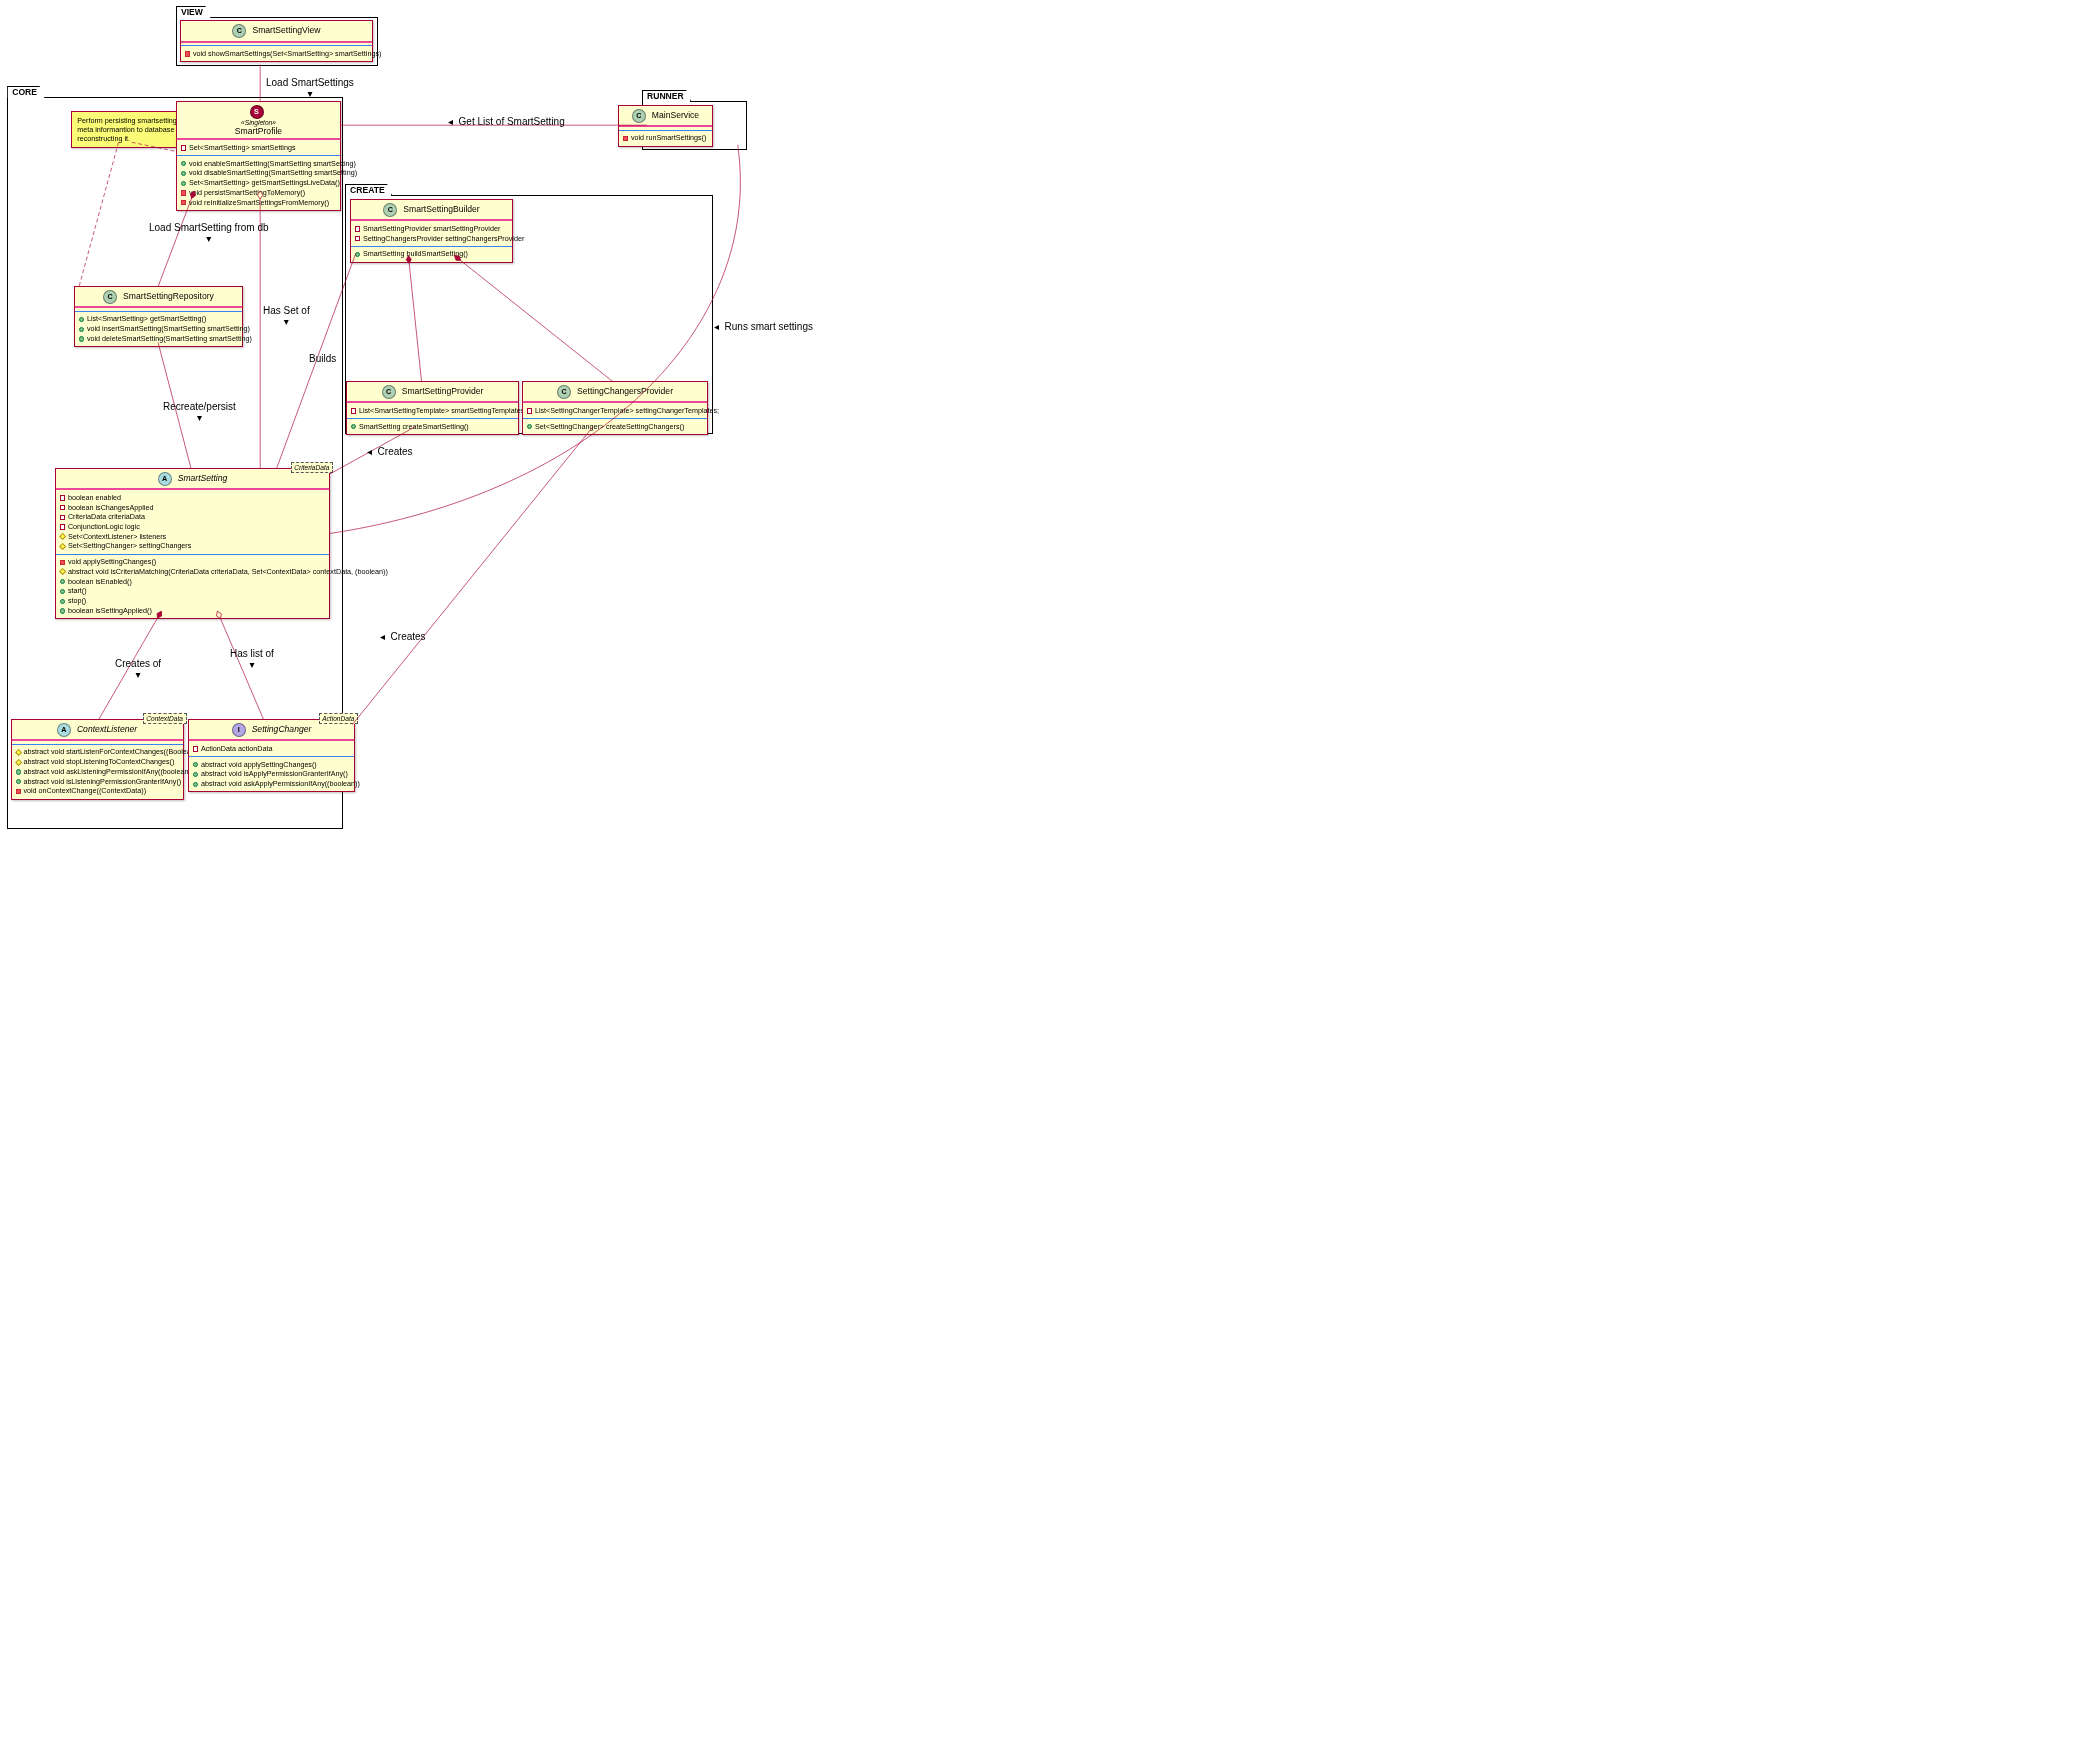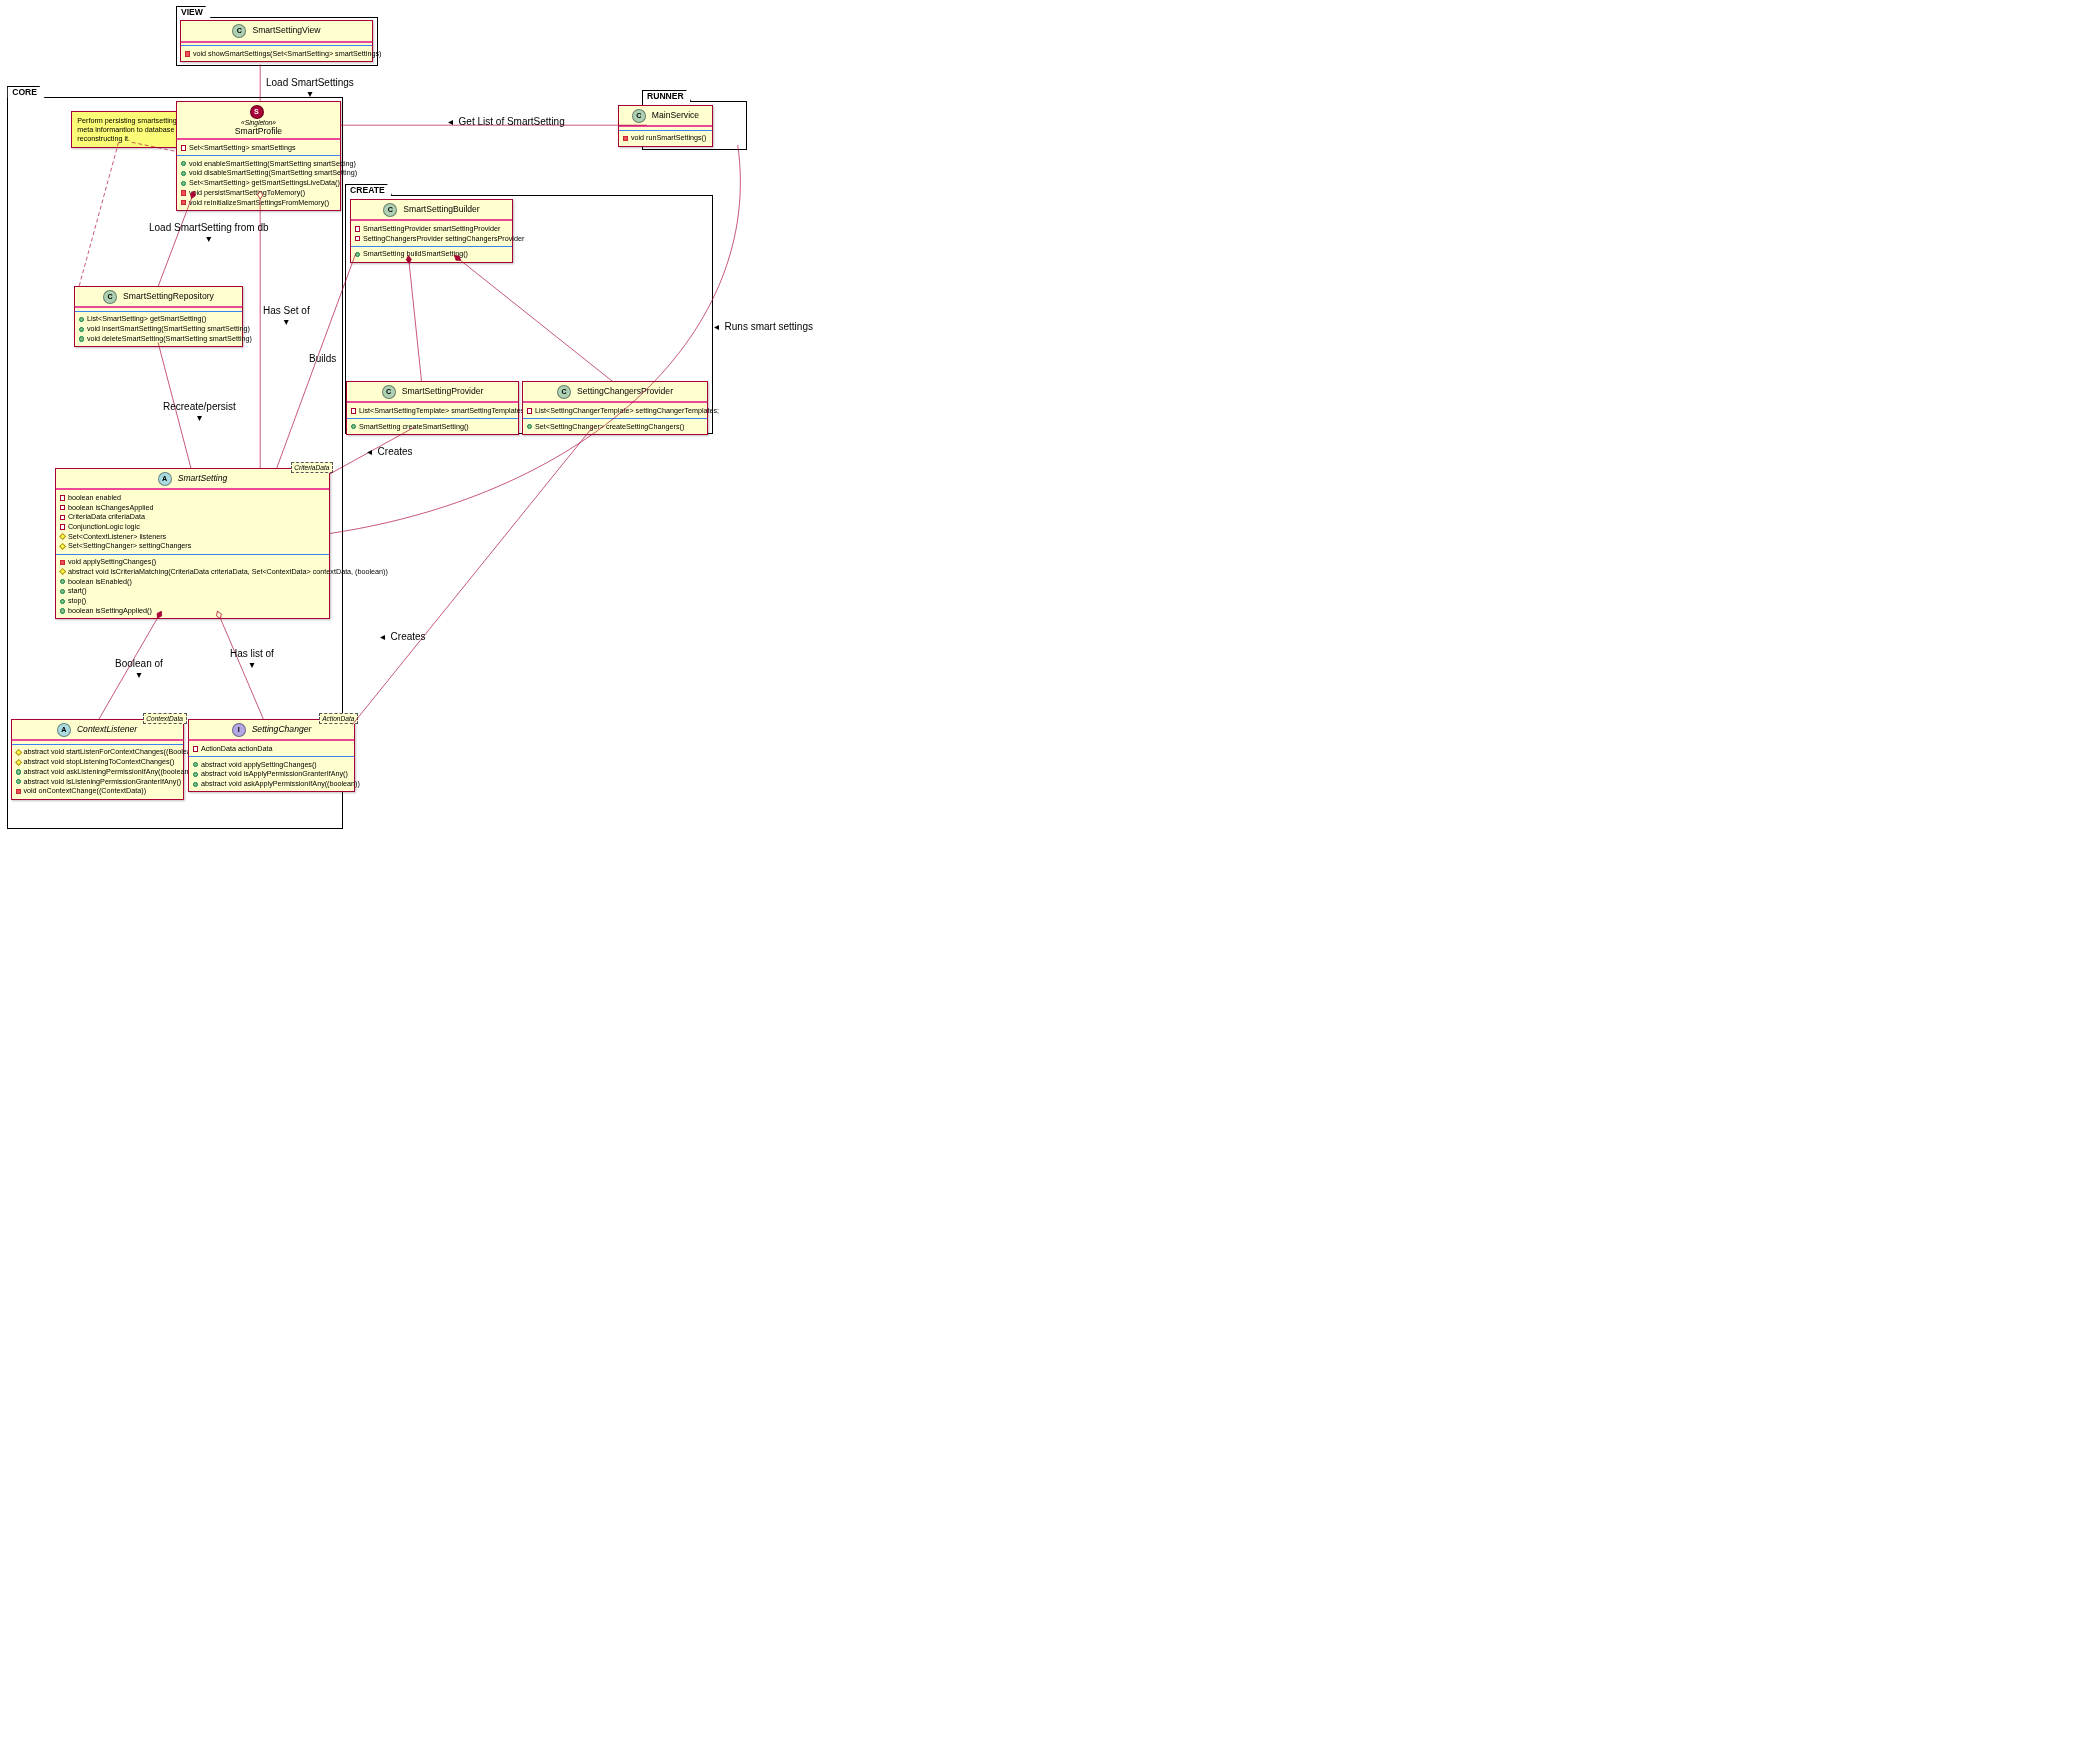--- a/index.html
+++ b/index.html
@@ -361,15 +361,15 @@
 
 <div class="lbl" style="left:266px; top:77px;"><span>Load SmartSettings</span><div style="text-align:center;">▾</div></div>
 <div class="lbl" style="left:448px; top:116px;">◂ &nbsp;<span>Get List of SmartSetting</span></div>
 <div class="lbl" style="left:149px; top:222px;"><span>Load SmartSetting from db</span><div style="text-align:center;">▾</div></div>
 <div class="lbl" style="left:263px; top:305px;"><span>Has Set of</span><div style="text-align:center;">▾</div></div>
 <div class="lbl" style="left:309px; top:353px;"><span>Builds</span></div>
 <div class="lbl" style="left:163px; top:401px;"><span>Recreate/persist</span><div style="text-align:center;">▾</div></div>
 <div class="lbl" style="left:367px; top:446px;">◂ &nbsp;<span>Creates</span></div>
 <div class="lbl" style="left:380px; top:631px;">◂ &nbsp;<span>Creates</span></div>
 <div class="lbl" style="left:714px; top:321px;">◂ &nbsp;<span>Runs smart settings</span></div>
-<div class="lbl" style="left:115px; top:658px;"><span>Boolean of</span><div style="text-align:center;">▾</div></div>
+<div class="lbl" style="left:115px; top:658px;"><span>Creates of</span><div style="text-align:center;">▾</div></div>
 <div class="lbl" style="left:230px; top:648px;"><span>Has list of</span><div style="text-align:center;">▾</div></div>
 
 
 </body></html>

